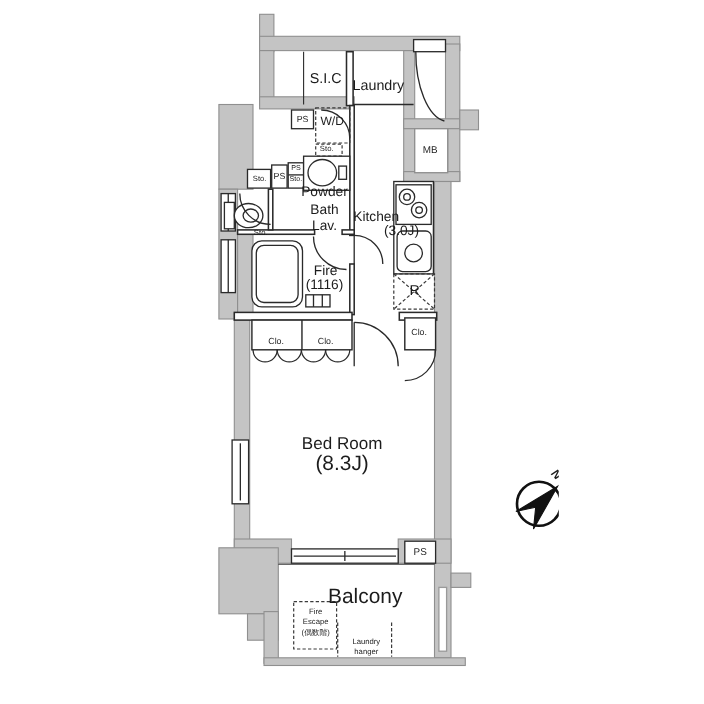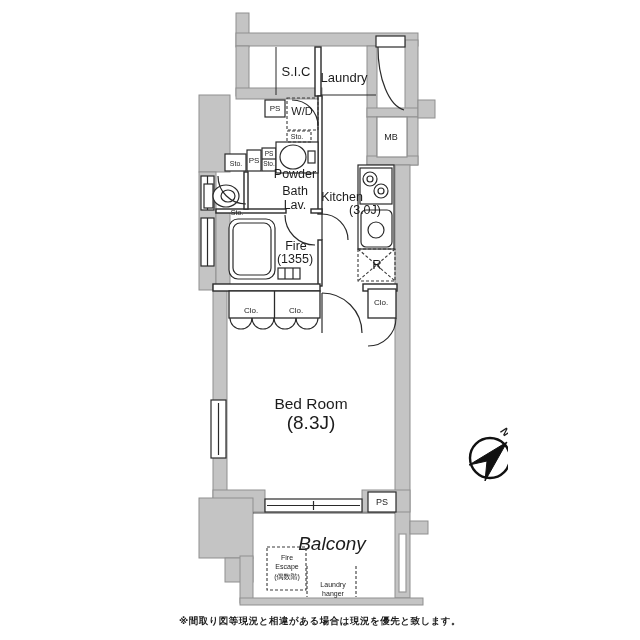--- a/index.html
+++ b/index.html
@@ -179,39 +179,38 @@
   <div class="lbl f7" style="left:237px;top:212px;">Sto.</div>
 
   <div class="lbl f12" style="left:295px;top:174px;">Powder</div>
   <div class="lbl f12" style="left:295px;top:191px;">Bath</div>
   <div class="lbl f12" style="left:295px;top:205px;">Lav.</div>
 
   <div class="lbl f12" style="left:342px;top:197px;">Kitchen</div>
   <div class="lbl f12" style="left:341px;top:210px;margin-left:24px;">(3.0J)</div>
 
   <div class="lbl f12" style="left:296px;top:246px;">Fire</div>
-  <div class="lbl f12" style="left:295px;top:259px;">(1355)</div>
+  <div class="lbl f12" style="left:295px;top:259px;">(1116)</div>
 
   <div class="lbl f13" style="left:377px;top:264px;">R</div>
 
   <div class="lbl f8" style="left:251px;top:311px;">Clo.</div>
   <div class="lbl f8" style="left:296px;top:311px;">Clo.</div>
   <div class="lbl f8" style="left:381px;top:303px;">Clo.</div>
 
   <div class="lbl f15" style="left:311px;top:404px;">Bed Room</div>
   <div class="lbl f14" style="left:311px;top:422px;">(8.3J)</div>
 
   <div class="lbl f9" style="left:382px;top:502px;">PS</div>
 
-  <div class="lbl f14" style="left:332px;top:543px;font-style:italic;">Balcony</div>
+  <div class="lbl f14" style="left:332px;top:543px;">Balcony</div>
 
   <div class="lbl f7" style="left:287px;top:557px;">Fire</div>
   <div class="lbl f7" style="left:287px;top:566px;">Escape</div>
   <div class="lbl f7" style="left:287px;top:576px;">(偶数階)</div>
 
   <div class="lbl f7" style="left:333px;top:584px;">Laundry</div>
   <div class="lbl f7" style="left:333px;top:593px;">hanger</div>
 
   <div class="lbl f11 north" style="left:505px;top:432px;">N</div>
 
-  <div class="lbl footer" style="left:320px;top:621px;">※間取り図等現況と相違がある場合は現況を優先と致します。</div>
 
 </div>
 
 </body></html>

